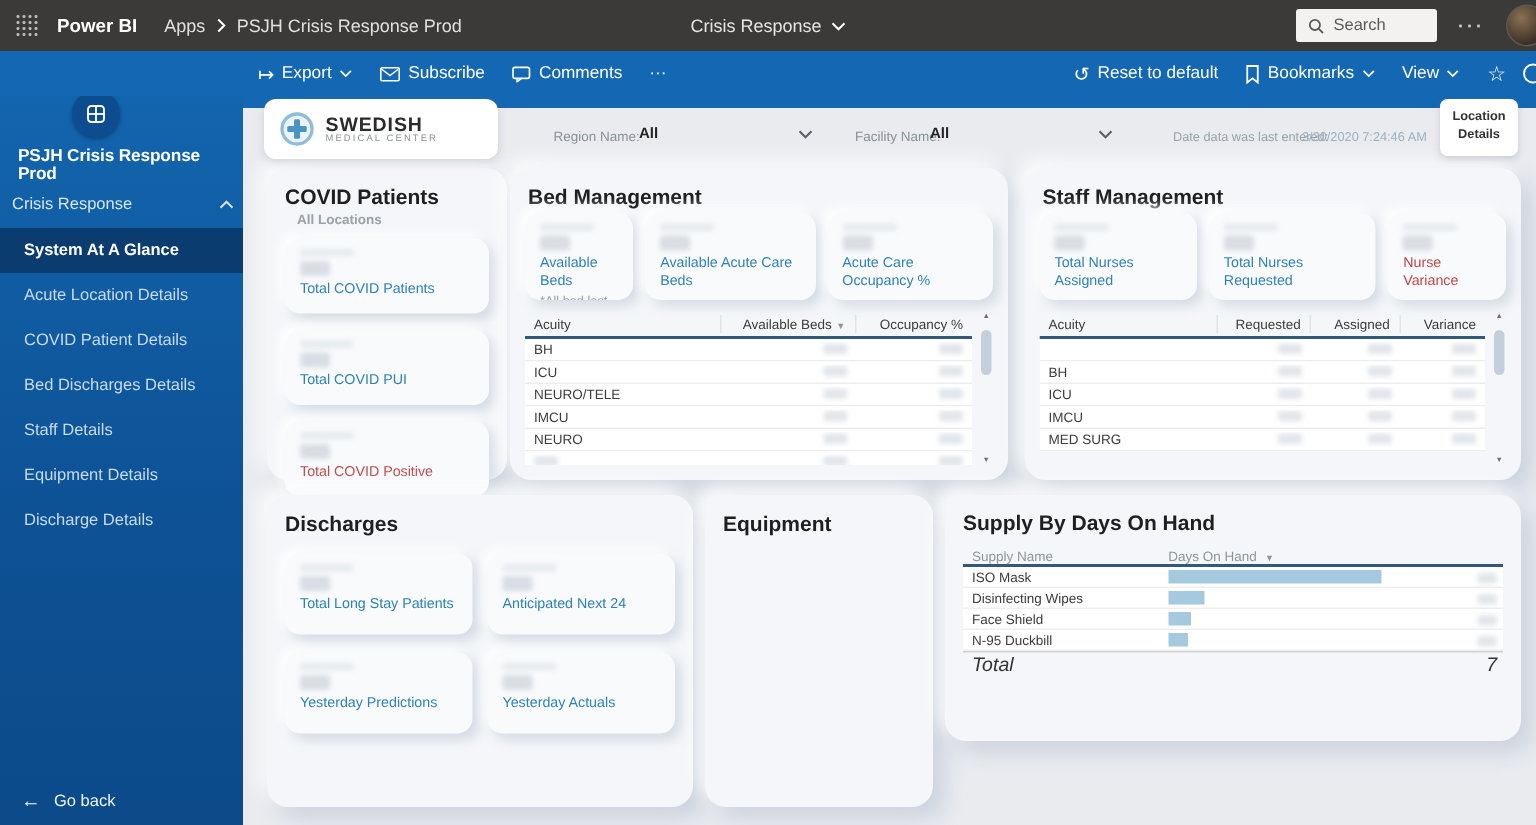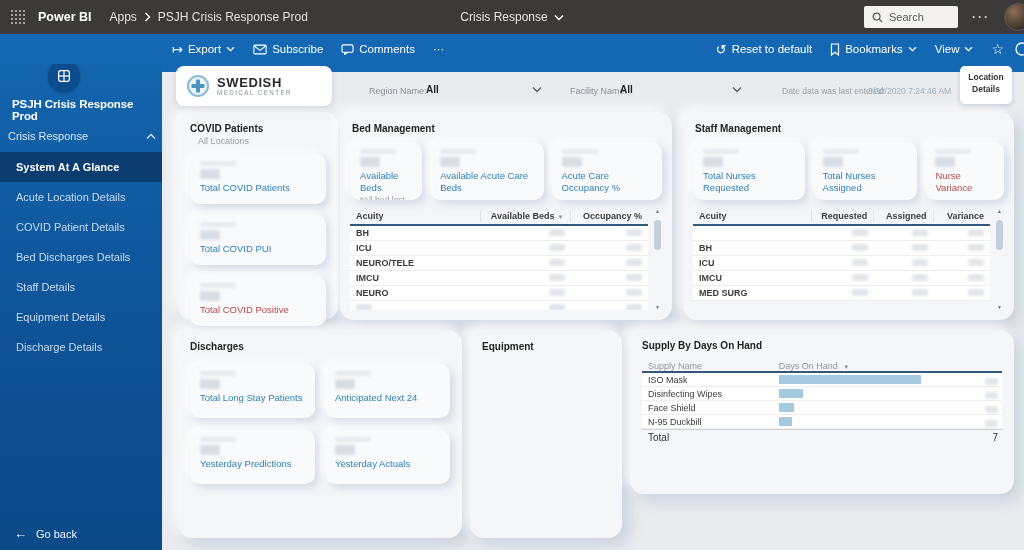--- a/index.html
+++ b/index.html
@@ -47,55 +47,55 @@
 
   .flabel { position:absolute; top:22px; font-size:9px; color:#8a9096; }
   .fvalue { position:absolute; top:20px; font-size:10px; font-weight:bold; color:#252423; }
   .fchev  { position:absolute; top:22px; cursor:pointer; }
   .datelabel { position:absolute; top:22px; font-size:8.5px; color:#9aa1a8; }
   .datevalue { position:absolute; top:22px; font-size:8.5px; color:#9fb0c0; }
   .locbtn { position:absolute; left:798px; top:2px; width:52px; height:38px; background:#ffffff; border-radius:5px; box-shadow:0 2px 5px rgba(120,130,145,.3); font-size:8.5px; font-weight:bold; color:#333; text-align:center; padding-top:6px; line-height:1.4; cursor:pointer; z-index:5; }
 
   
   .card { position:absolute; background:#f4f6f9; border-radius:14px; box-shadow:7px 7px 14px rgba(163,177,198,.42), -5px -5px 12px rgba(255,255,255,.9); }
-  .card-title { font-size:10px; font-weight:bold; color:#1f1f1f; }
+  .card-title { font-size:14px; font-weight:bold; color:#1f1f1f; }
   .card-sub { font-size:9px; color:#9aa1a8; margin-top:2px; }
   .tile { background:#f9fafc; border-radius:10px; box-shadow:4px 4px 8px rgba(163,177,198,.38), -3px -3px 7px #ffffff; padding:7px 10px 6px 10px; overflow:hidden; cursor:pointer; }
   .tile-label { font-size:9.5px; line-height:1.25; margin-top:3px; }
   .tile-label.blue { color:#2e80ba; }
   .tile-label.red  { color:#bf4646; }
   .tile-sub { font-size:8.5px; color:#9aa1a8; margin-top:1px; }
   .smudge { display:block; background:#b9c2cc; border-radius:2px; filter:blur(1.6px); }
   .sm-light { width:36px; height:5px; opacity:.28; }
   .sm-num { width:20px; height:10px; opacity:.5; margin-top:3px; }
   .sm-cell { display:inline-block; width:16px; height:7px; opacity:.42; }
   .sm-val { display:inline-block; width:13px; height:7px; opacity:.42; }
 
   
-  .ttable { position:absolute; left:10px; right:24px; top:96px; bottom:10px; overflow:hidden; font-size:9px;font-weight:bold; }
+  .ttable { position:absolute; left:10px; right:24px; top:96px; bottom:10px; overflow:hidden; font-size:9px; }
   .trow { display:flex; align-items:center; height:15px; background:#ffffff; border-bottom:1px solid #ededed; }
   .trow.thead { background:transparent; color:#8f959b; border-bottom:2px solid #32587a; height:18px; }
   .thead .tcell { border-right:1px solid #e0e4e8; height:12px; line-height:12px; }
   .thead .tcell:last-child { border-right:none; }
   .tcell { padding:0 6px; color:#3c3c3c; white-space:nowrap; overflow:hidden; }
   .tcell.num { text-align:right; }
   .sort { font-size:6px; margin-left:3px; color:#8f959b; }
   .vscroll { position:absolute; right:9px; top:96px; bottom:10px; width:11px; font-size:7px; color:#6b7177; }
   .vs-up, .vs-dn { position:absolute; left:0; width:11px; text-align:center; cursor:pointer; }
   .vs-up { top:0; } .vs-dn { bottom:0; }
   .vs-thumb { position:absolute; left:2px; top:12px; width:7px; height:30px; background:#c3cfdb; border-radius:4px; cursor:pointer; }
 
   
   .sup-head { display:flex; align-items:flex-end; height:16px; font-size:9px; color:#8f959b; border-bottom:2px solid #32587a; margin-top:6px; }
   .srow { display:flex; align-items:center; height:14px; background:#fff; border-bottom:1px solid #efefef; }
   .sname { width:38%; padding-left:6px; font-size:9px; color:#3c3c3c; white-space:nowrap; overflow:hidden; }
   .sbar { width:52%; position:relative; height:9px; }
   .bar { position:absolute; left:0; top:0; height:9px; background:#a5c9de; }
   .sval { width:10%; text-align:right; padding-right:4px; }
-  .stotal { display:flex; align-items:center; height:16px; border-top:1px solid #cfd3d8; font-size:10px; color:#333; }
+  .stotal { display:flex; align-items:center; height:16px; border-top:1px solid #cfd3d8; font-size:13px; color:#333;font-style:italic; }
   .stotal .t1 { padding-left:6px; } .stotal .t2 { margin-left:auto; padding-right:4px; }
 
   .chev { stroke:#fff; fill:none; stroke-width:1.4; }
   .chev-gray { stroke:#5c6166; fill:none; stroke-width:1.4; }
 </style>
 </head>
 <body>
 
 <header class="topbar">
   <div class="waffle">
@@ -255,21 +255,21 @@
   <span class="datelabel" style="left:620px;">Date data was last entered:</span>
   <span class="datevalue" style="left:706px;">3/30/2020 7:24:46 AM</span>
 
   <div class="locbtn">
     <div>Location</div>
     <div>Details</div>
   </div>
 
   <section class="card" style="left:16px; top:48px; width:160px; height:208px; padding:11px 12px;">
     <div class="card-title">COVID Patients</div>
-    <div class="card-sub" style="padding-left:8px;">All Locations</div>
+    <div class="card-sub" style="padding-left:8px;font-weight:bold;">All Locations</div>
     <div id="covid-tiles" style="display:flex; flex-direction:column; gap:11px; margin-top:8px;">
         <div class="tile" style="height: 50px;">
           <span class="smudge sm-light"></span>
           <span class="smudge sm-num"></span>
           <div class="tile-label blue">Total COVID Patients</div>
         </div>
         <div class="tile" style="height: 50px;">
           <span class="smudge sm-light"></span>
           <span class="smudge sm-num"></span>
           <div class="tile-label blue">Total COVID PUI</div>
@@ -345,26 +345,26 @@
       <span class="vs-dn" style="font-size:5px;">▼</span>
     </div>
   </section>
 
   <section class="card" style="left:521px; top:48px; width:331px; height:208px;">
     <div class="card-title" style="position:absolute; left:12px; top:11px;">Staff Management</div>
     <div id="staff-tiles" style="position:absolute; left:10px; right:10px; top:30px; display:flex; gap:8px;">
         <div class="tile" style="height: 58px;">
           <span class="smudge sm-light"></span>
           <span class="smudge sm-num"></span>
+          <div class="tile-label blue">Total Nurses Assigned</div>
+        </div>
+        <div class="tile" style="height: 58px;">
+          <span class="smudge sm-light"></span>
+          <span class="smudge sm-num"></span>
           <div class="tile-label blue">Total Nurses Requested</div>
-        </div>
-        <div class="tile" style="height: 58px;">
-          <span class="smudge sm-light"></span>
-          <span class="smudge sm-num"></span>
-          <div class="tile-label blue">Total Nurses Assigned</div>
         </div>
         <div class="tile" style="height: 58px;">
           <span class="smudge sm-light"></span>
           <span class="smudge sm-num"></span>
           <div class="tile-label red">Nurse Variance</div>
         </div>
       </div>
     <div class="ttable" id="staff-table">
         <div class="trow thead">
           <span class="tcell" style="width: 40%;">Acuity</span>

